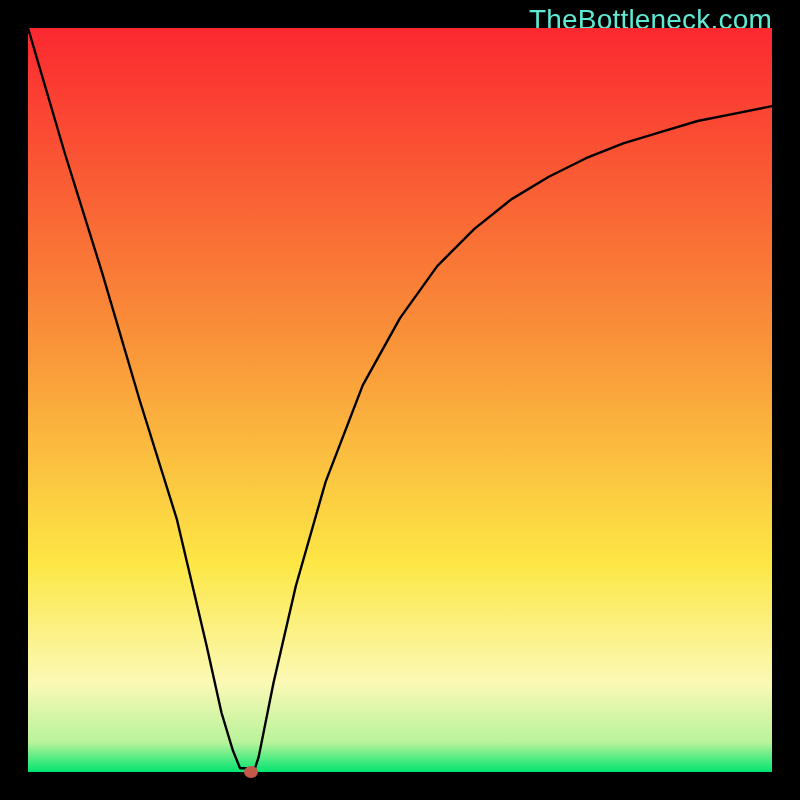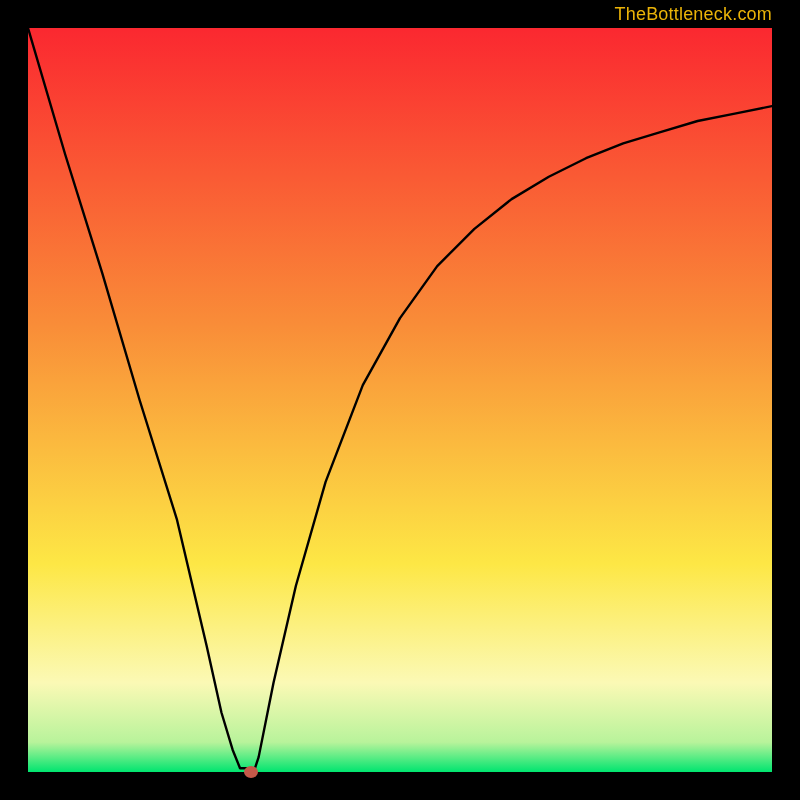--- a/index.html
+++ b/index.html
@@ -15,22 +15,22 @@
     left: 28px;
     top: 28px;
     width: 744px;
     height: 744px;
   }
   .watermark {
     position: absolute;
     top: 4px;
     right: 28px;
     font-family: Arial, Helvetica, sans-serif;
-    font-size: 18px;
-    color: #eab308;
+    font-size: 28px;
+    color: #5eead4;
     font-weight: 500;
     letter-spacing: 0.2px;
   }
   .marker {
     position: absolute;
     width: 14px;
     height: 12px;
     border-radius: 50%;
     background: #c55949;
     transform: translate(-50%, -50%);

